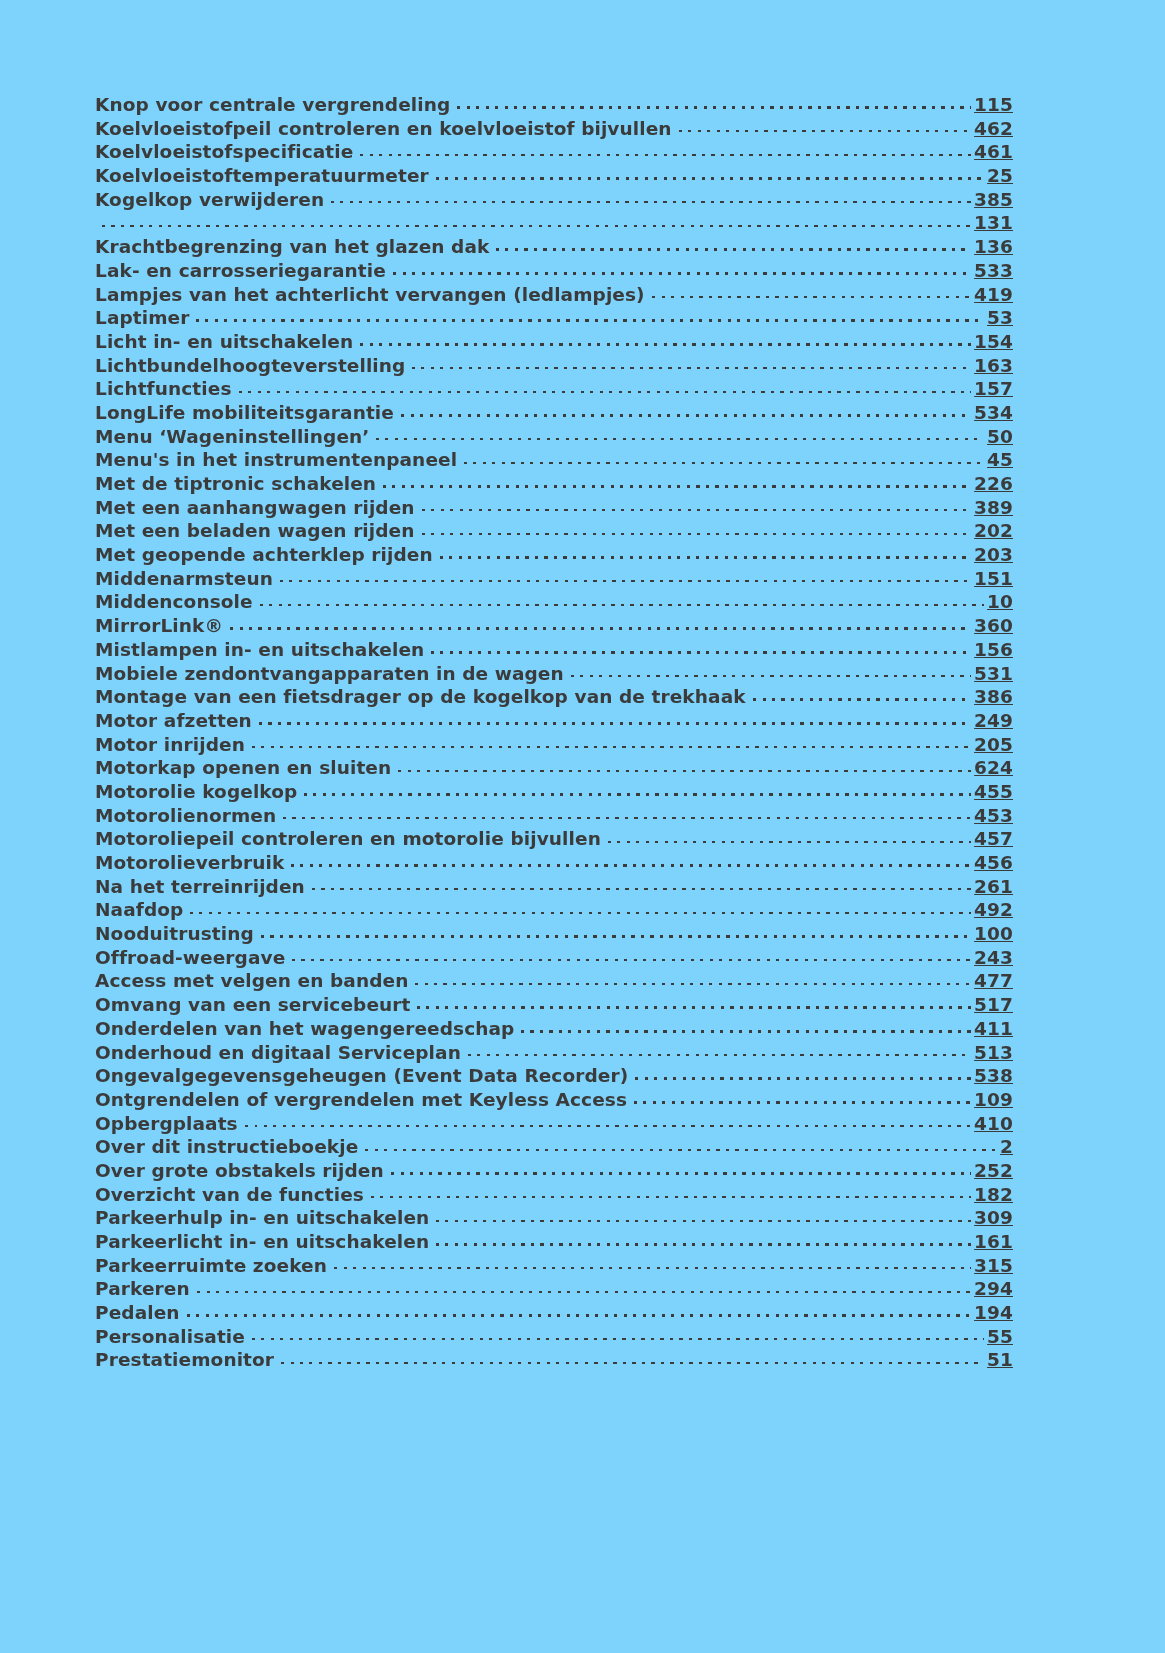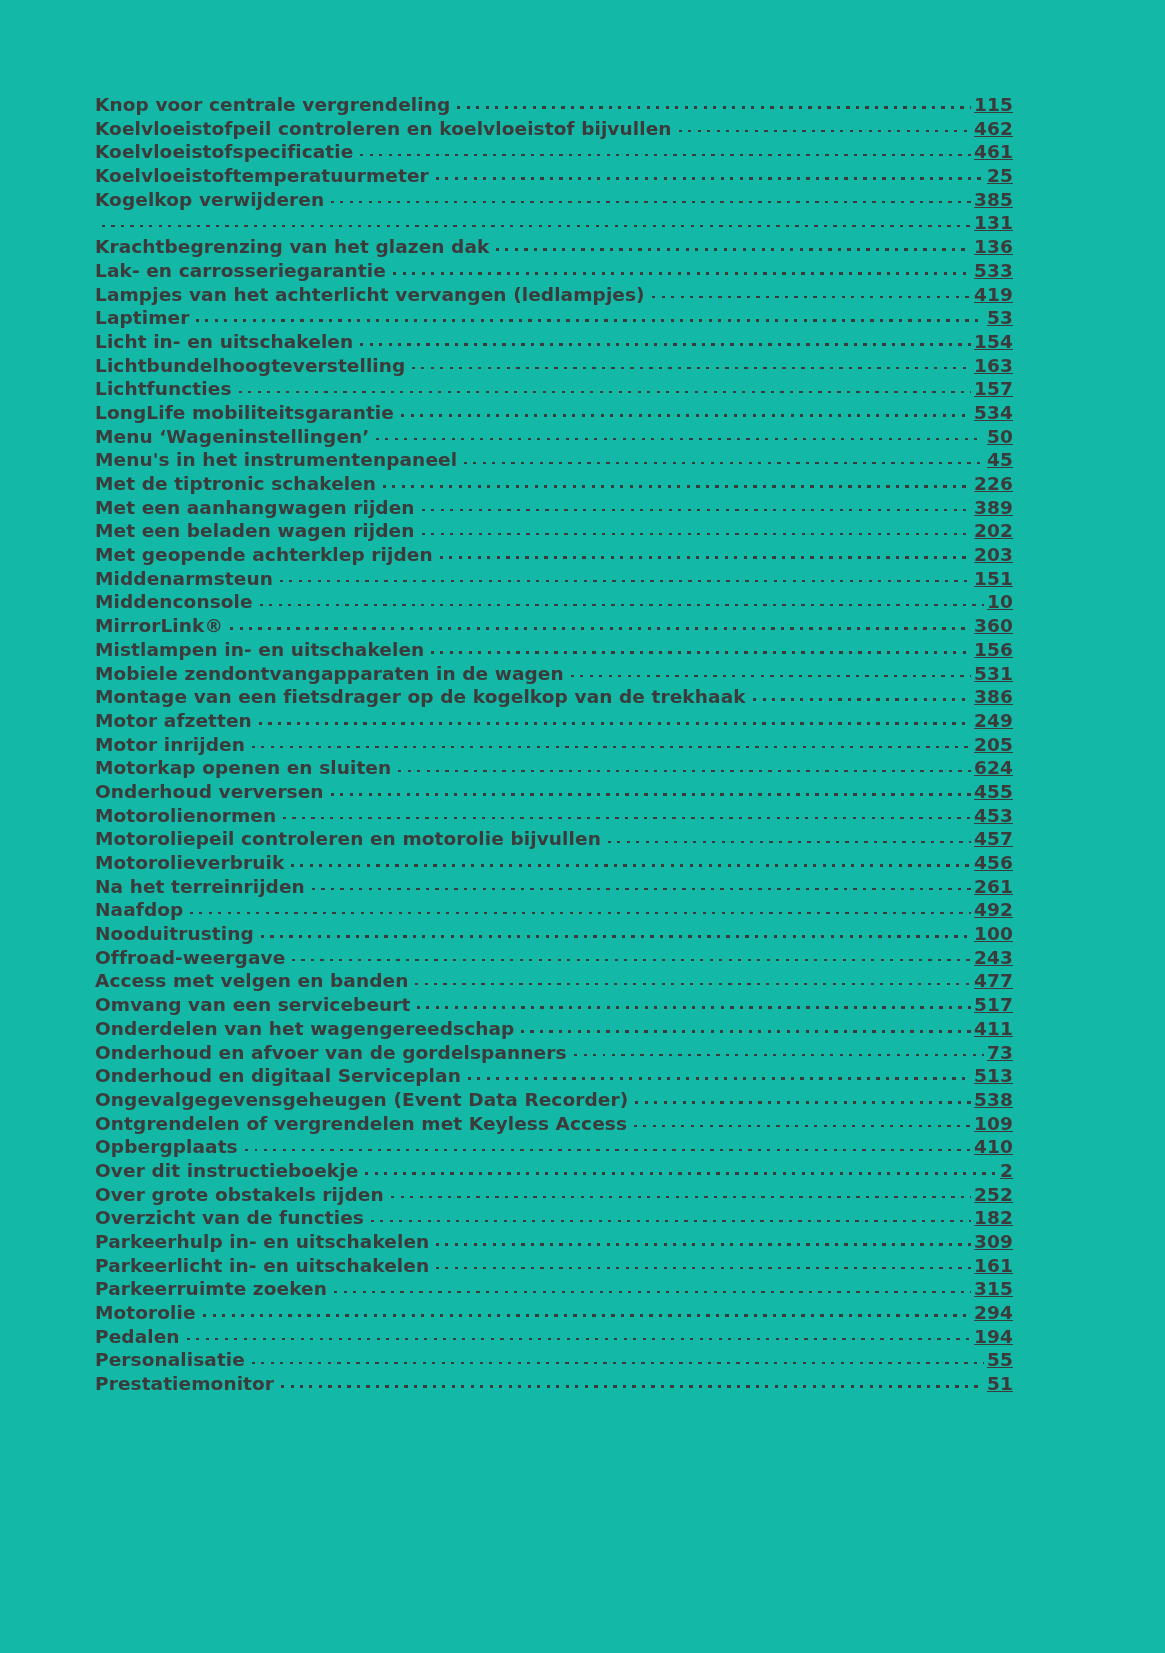--- a/index.html
+++ b/index.html
@@ -5,21 +5,21 @@
   * { margin: 0; padding: 0; box-sizing: border-box; }
   html, body {
     width: 1165px;
     height: 1653px;
     background: #ffffff;
     font-family: "DejaVu Sans", "Liberation Sans", sans-serif;
   }
   .page {
     width: 1165px;
     height: 1653px;
-    background: #14b8a6;
+    background: #7dd3fc;
     padding: 93px 152px 0 95px;
     overflow: hidden;
   }
   .index-list {
     width: 100%;
   }
   .row {
     display: flex;
     align-items: baseline;
     height: 23.7px;
@@ -225,21 +225,21 @@
   </div>
 
 
   <div class="row">
     <span class="label">Motorkap openen en sluiten</span>
     <span class="leader"></span>
     <span class="pagenum">624</span>
   </div>
 
   <div class="row">
-    <span class="label">Onderhoud verversen</span>
+    <span class="label">Motorolie kogelkop</span>
     <span class="leader"></span>
     <span class="pagenum">455</span>
   </div>
 
   <div class="row">
     <span class="label">Motorolienormen</span>
     <span class="leader"></span>
     <span class="pagenum">453</span>
   </div>
 
@@ -291,25 +291,20 @@
     <span class="pagenum">517</span>
   </div>
 
 
   <div class="row">
     <span class="label">Onderdelen van het wagengereedschap</span>
     <span class="leader"></span>
     <span class="pagenum">411</span>
   </div>
 
-  <div class="row">
-    <span class="label">Onderhoud en afvoer van de gordelspanners</span>
-    <span class="leader"></span>
-    <span class="pagenum">73</span>
-  </div>
 
   <div class="row">
     <span class="label">Onderhoud en digitaal Serviceplan</span>
     <span class="leader"></span>
     <span class="pagenum">513</span>
   </div>
 
   <div class="row">
     <span class="label">Ongevalgegevensgeheugen (Event Data Recorder)</span>
     <span class="leader"></span>
@@ -358,21 +353,21 @@
     <span class="pagenum">161</span>
   </div>
 
   <div class="row">
     <span class="label">Parkeerruimte zoeken</span>
     <span class="leader"></span>
     <span class="pagenum">315</span>
   </div>
 
   <div class="row">
-    <span class="label">Motorolie</span>
+    <span class="label">Parkeren</span>
     <span class="leader"></span>
     <span class="pagenum">294</span>
   </div>
 
   <div class="row">
     <span class="label">Pedalen</span>
     <span class="leader"></span>
     <span class="pagenum">194</span>
   </div>
 

